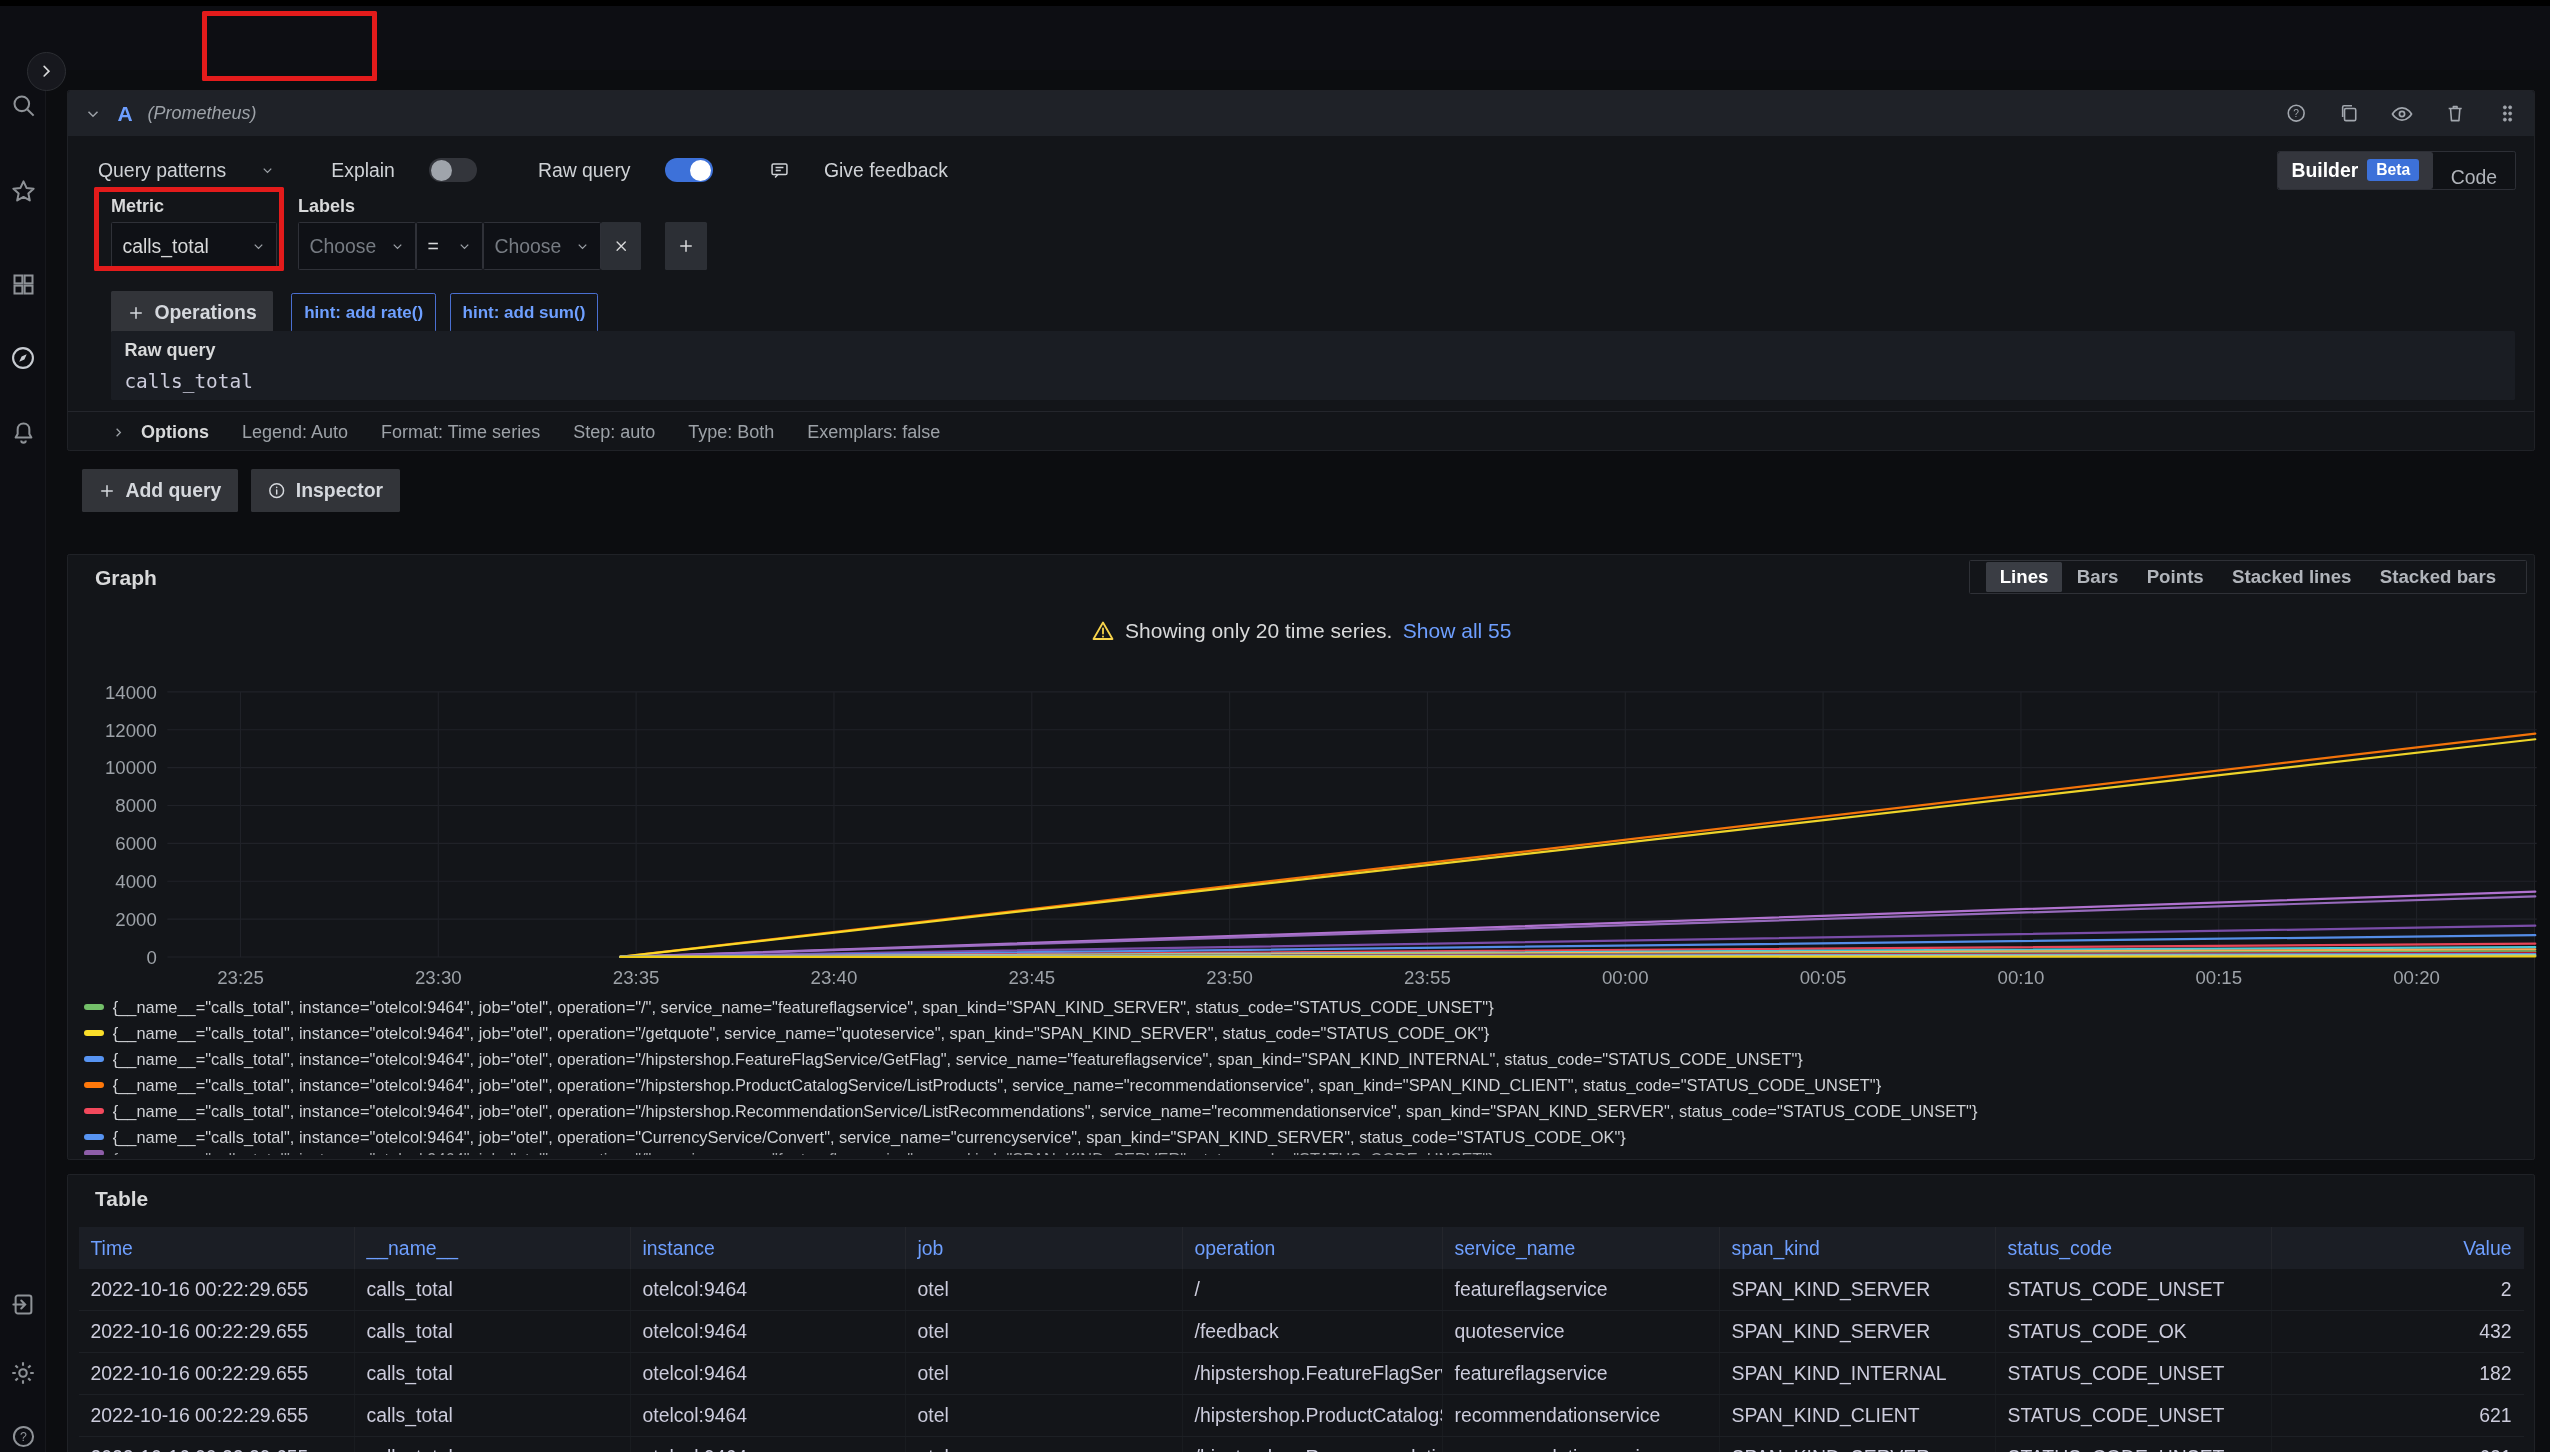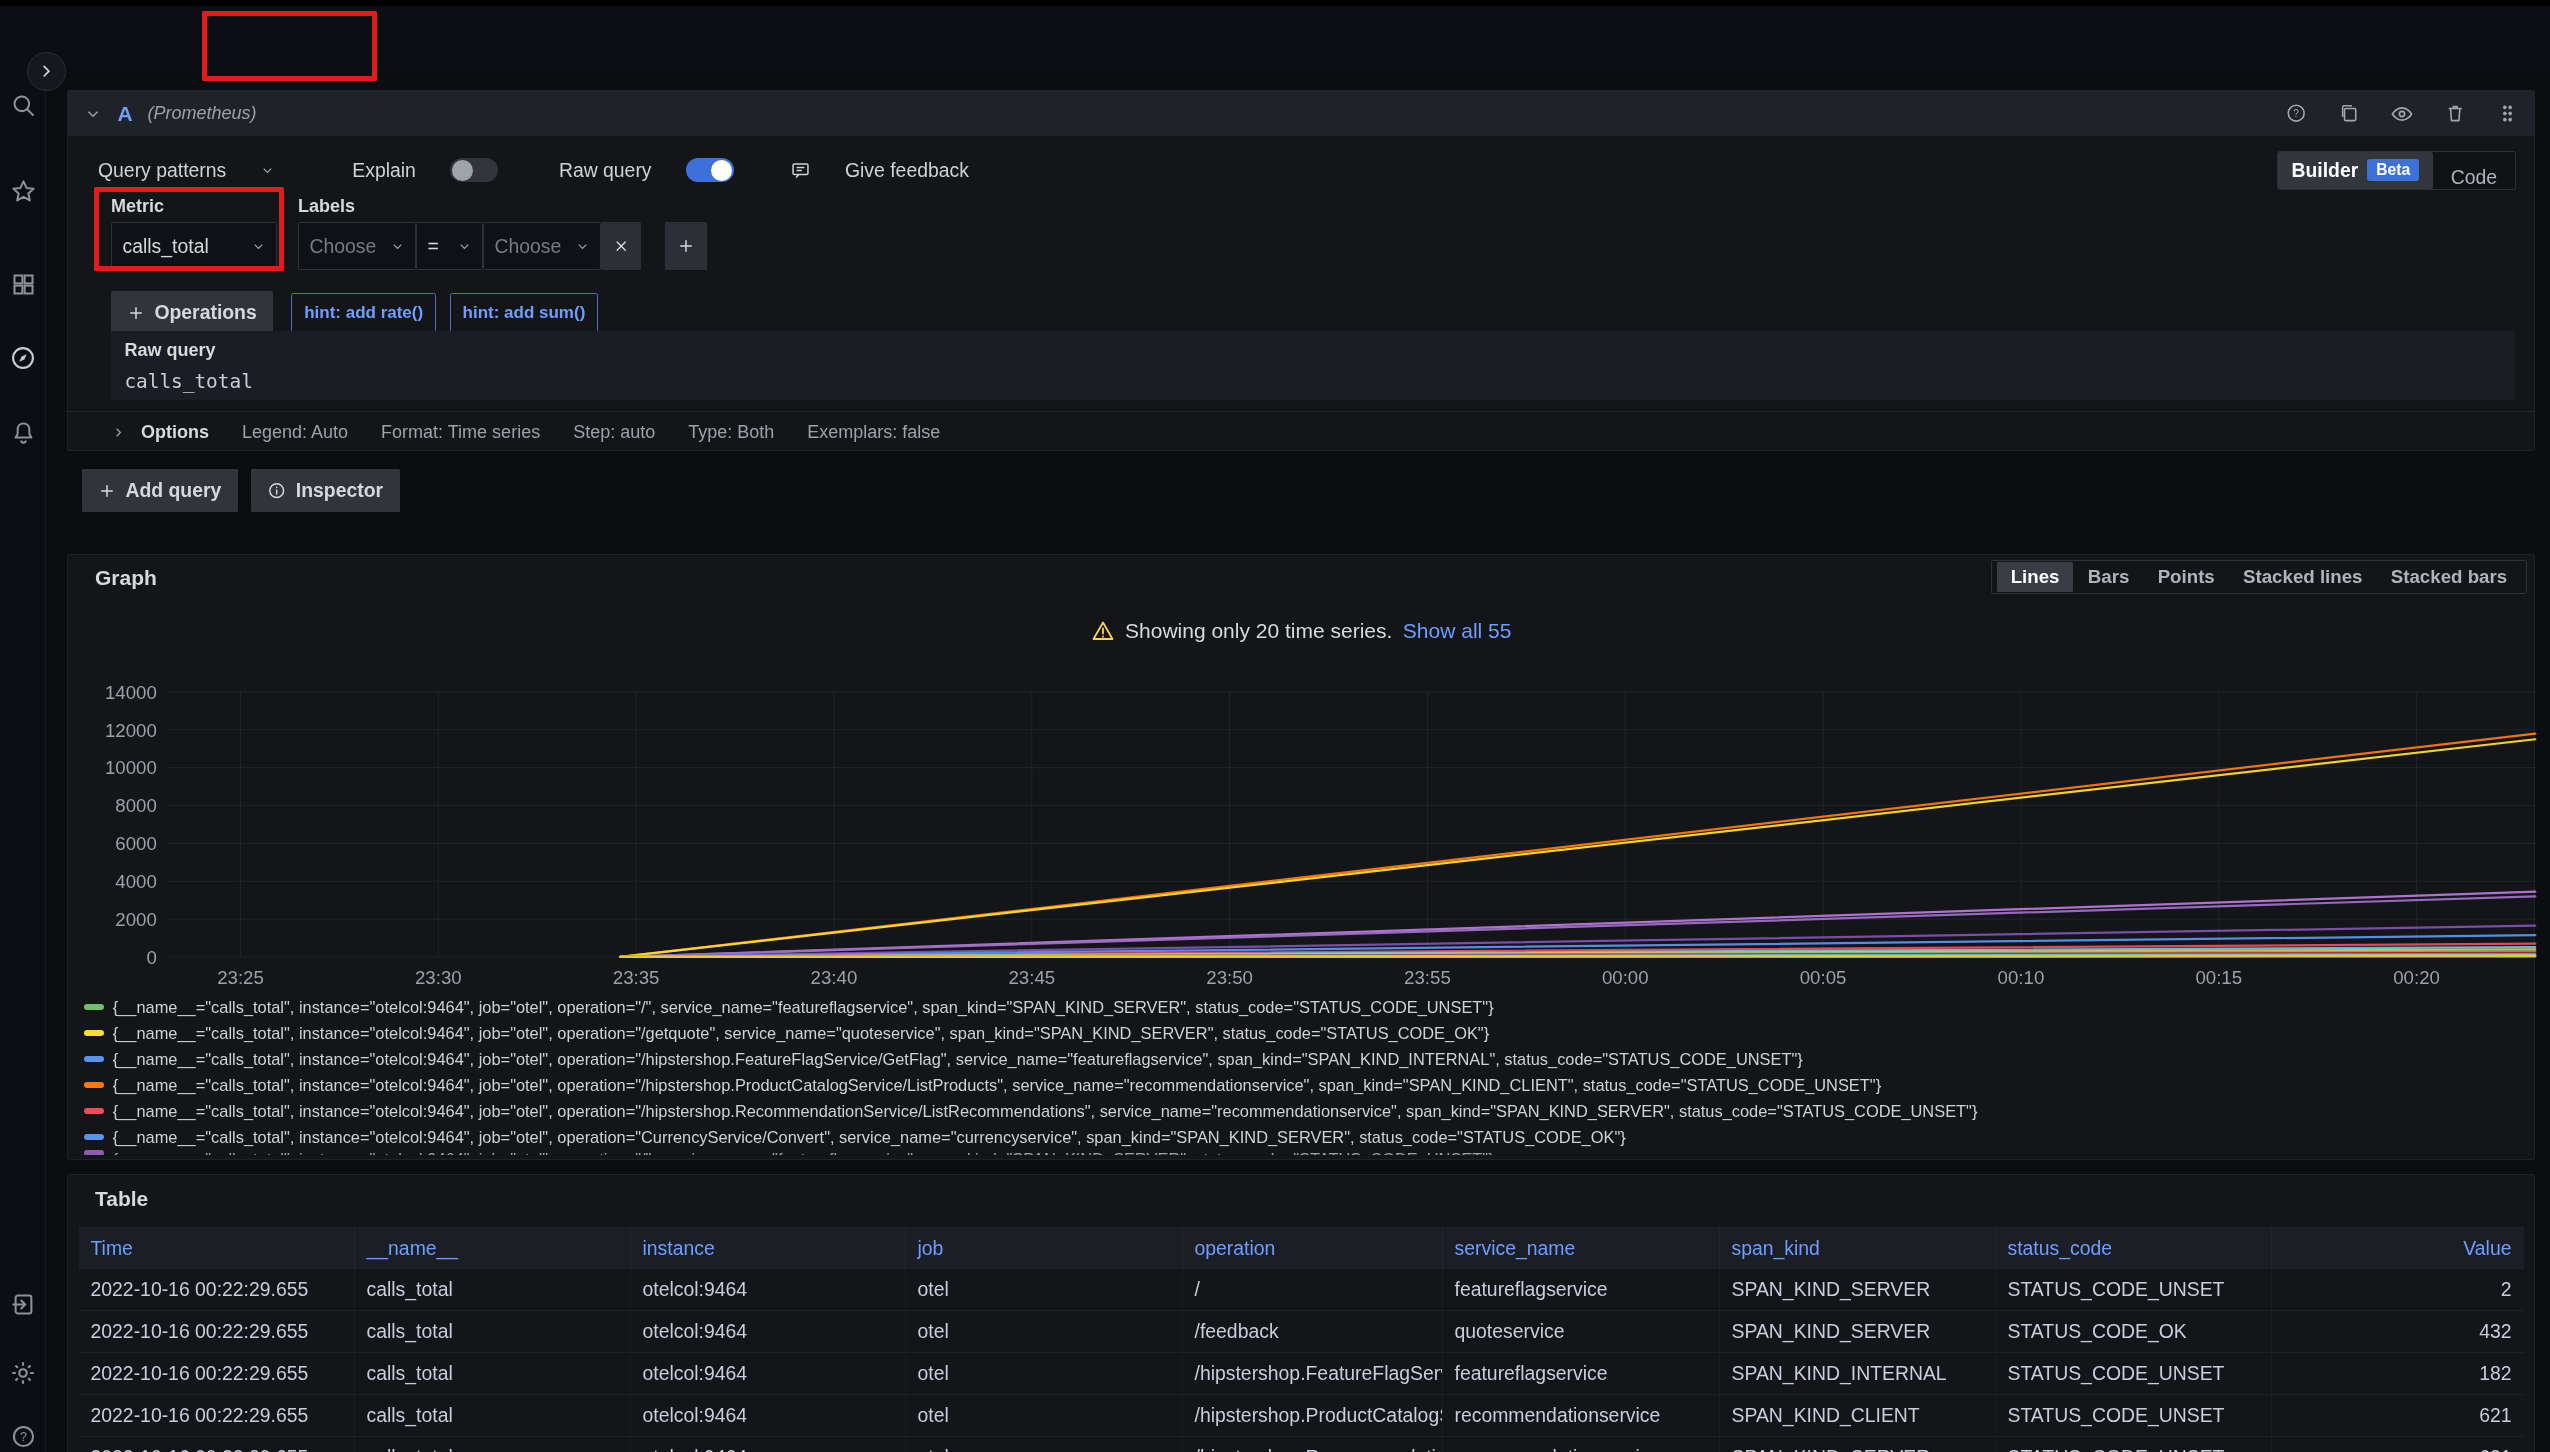--- a/index.html
+++ b/index.html
@@ -77,21 +77,21 @@
 
   #options-row { position:absolute; left:0; right:0; top:320px; height:41px; border-top:0.7px solid #24262c; display:flex; align-items:center; gap:33px; padding:0 43px; }
   #options-row .opt-label { font-size:18px; font-weight:700; color:#d8d9da; }
   #options-row .opt-item { font-size:18px; color:#9da2a8; }
 
   #below-query-buttons { left:82px; top:469px; display:flex; gap:13.4px; }
 
   
   #graph-panel { left:67px; top:554px; width:2468px; height:606px; background:#131519; border:0.7px solid #202227; border-radius:2.2px; }
   #graph-title { position:absolute; left:27px; top:10.5px; font-size:21px; font-weight:700; color:#d8d9da; }
-  #graph-modes { position:absolute; right:7.5px; top:4.5px; height:34px; display:flex; align-items:center; border:0.7px solid #2f3137; border-radius:1.5px; padding:5px; gap:1.5px; }
+  #graph-modes { position:absolute; right:7.5px; top:4.5px; height:34px; display:flex; align-items:center; border:0.7px solid #2f3137; border-radius:1.5px; padding:16px; gap:1.5px; }
   .mode-btn { height:30px; display:flex; align-items:center; padding:0 13.4px; font-size:18.7px; font-weight:700; color:#b0b4ba; border-radius:1.5px; }
   .mode-btn.active { background:#3a3d44; color:#fff; }
 
   #graph-warning { position:absolute; left:0; right:0; top:64px; display:flex; align-items:center; justify-content:center; gap:10.5px; font-size:21px; color:#d8d9da; }
   #graph-warning a { color:#6e9fff; text-decoration:none; }
 
   #chart-svg-holder { position:absolute; left:7.5px; top:122px; width:2464px; height:321px; }
   .chart-svg text { font-family:"Liberation Sans", sans-serif; font-size:25px; fill:#9da2a8; }
 
   #graph-legend { position:absolute; left:16.4px; top:439px; right:15px; height:161px; overflow:hidden; }
@@ -303,21 +303,21 @@
           <circle cx="15" cy="19" r="1.7"></circle>
         </svg>
     </div>
   </div>
 
   <div id="query-toolbar">
     <span class="toolbar-label">Query patterns</span>
     <svg class="chev" width="15" height="15" viewBox="0 0 24 24" fill="none" stroke-width="2">
         <path d="M6 9l6 6 6-6"></path>
       </svg>
-    <span class="toolbar-label" style="margin-left:43px">Explain</span>
+    <span class="toolbar-label" style="margin-left:22px">Explain</span>
     <div class="toggle">
         <div class="knob"></div>
       </div>
     <span class="toolbar-label" style="margin-left:27px">Raw query</span>
     <div class="toggle on">
         <div class="knob"></div>
       </div>
     <svg style="margin-left:22.4px" width="21" height="21" viewBox="0 0 24 24" fill="none" stroke="#cfd2d6" stroke-width="1.7">
         <rect x="3.5" y="4.5" width="17" height="12" rx="1.5"></rect>
         <path d="M7 20l3-3.5M7.5 8.5h9M7.5 12h6"></path>

